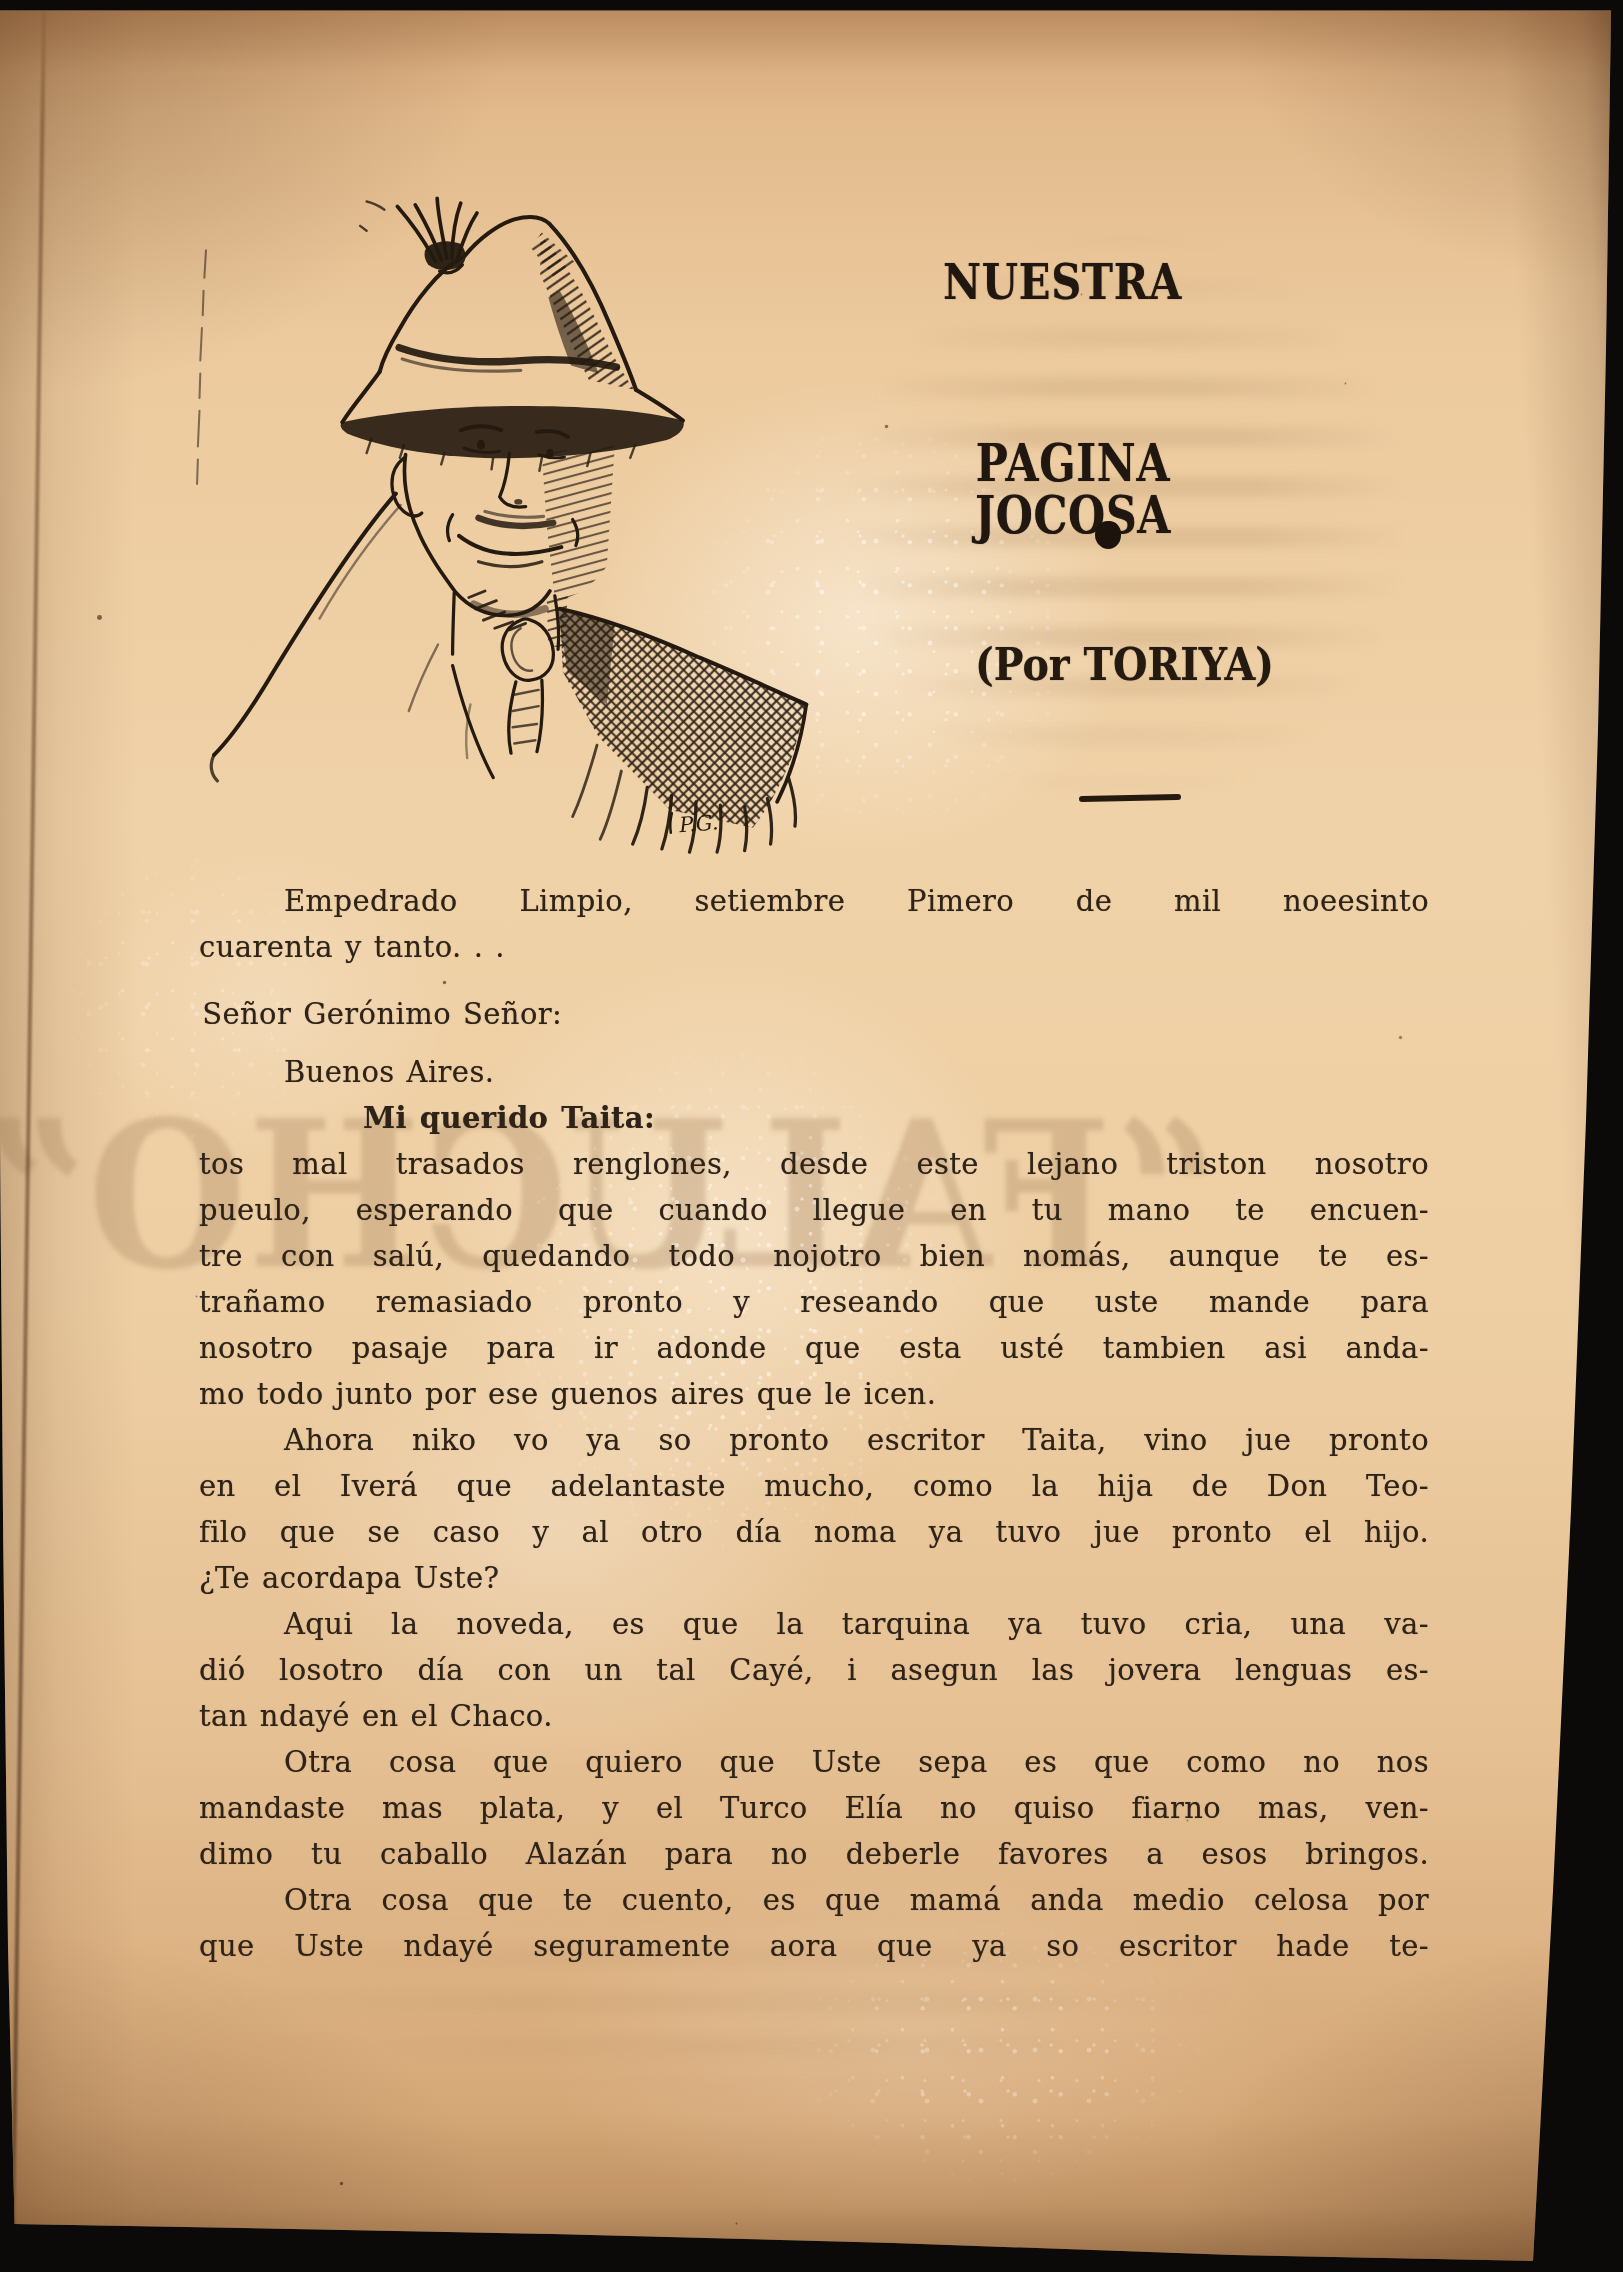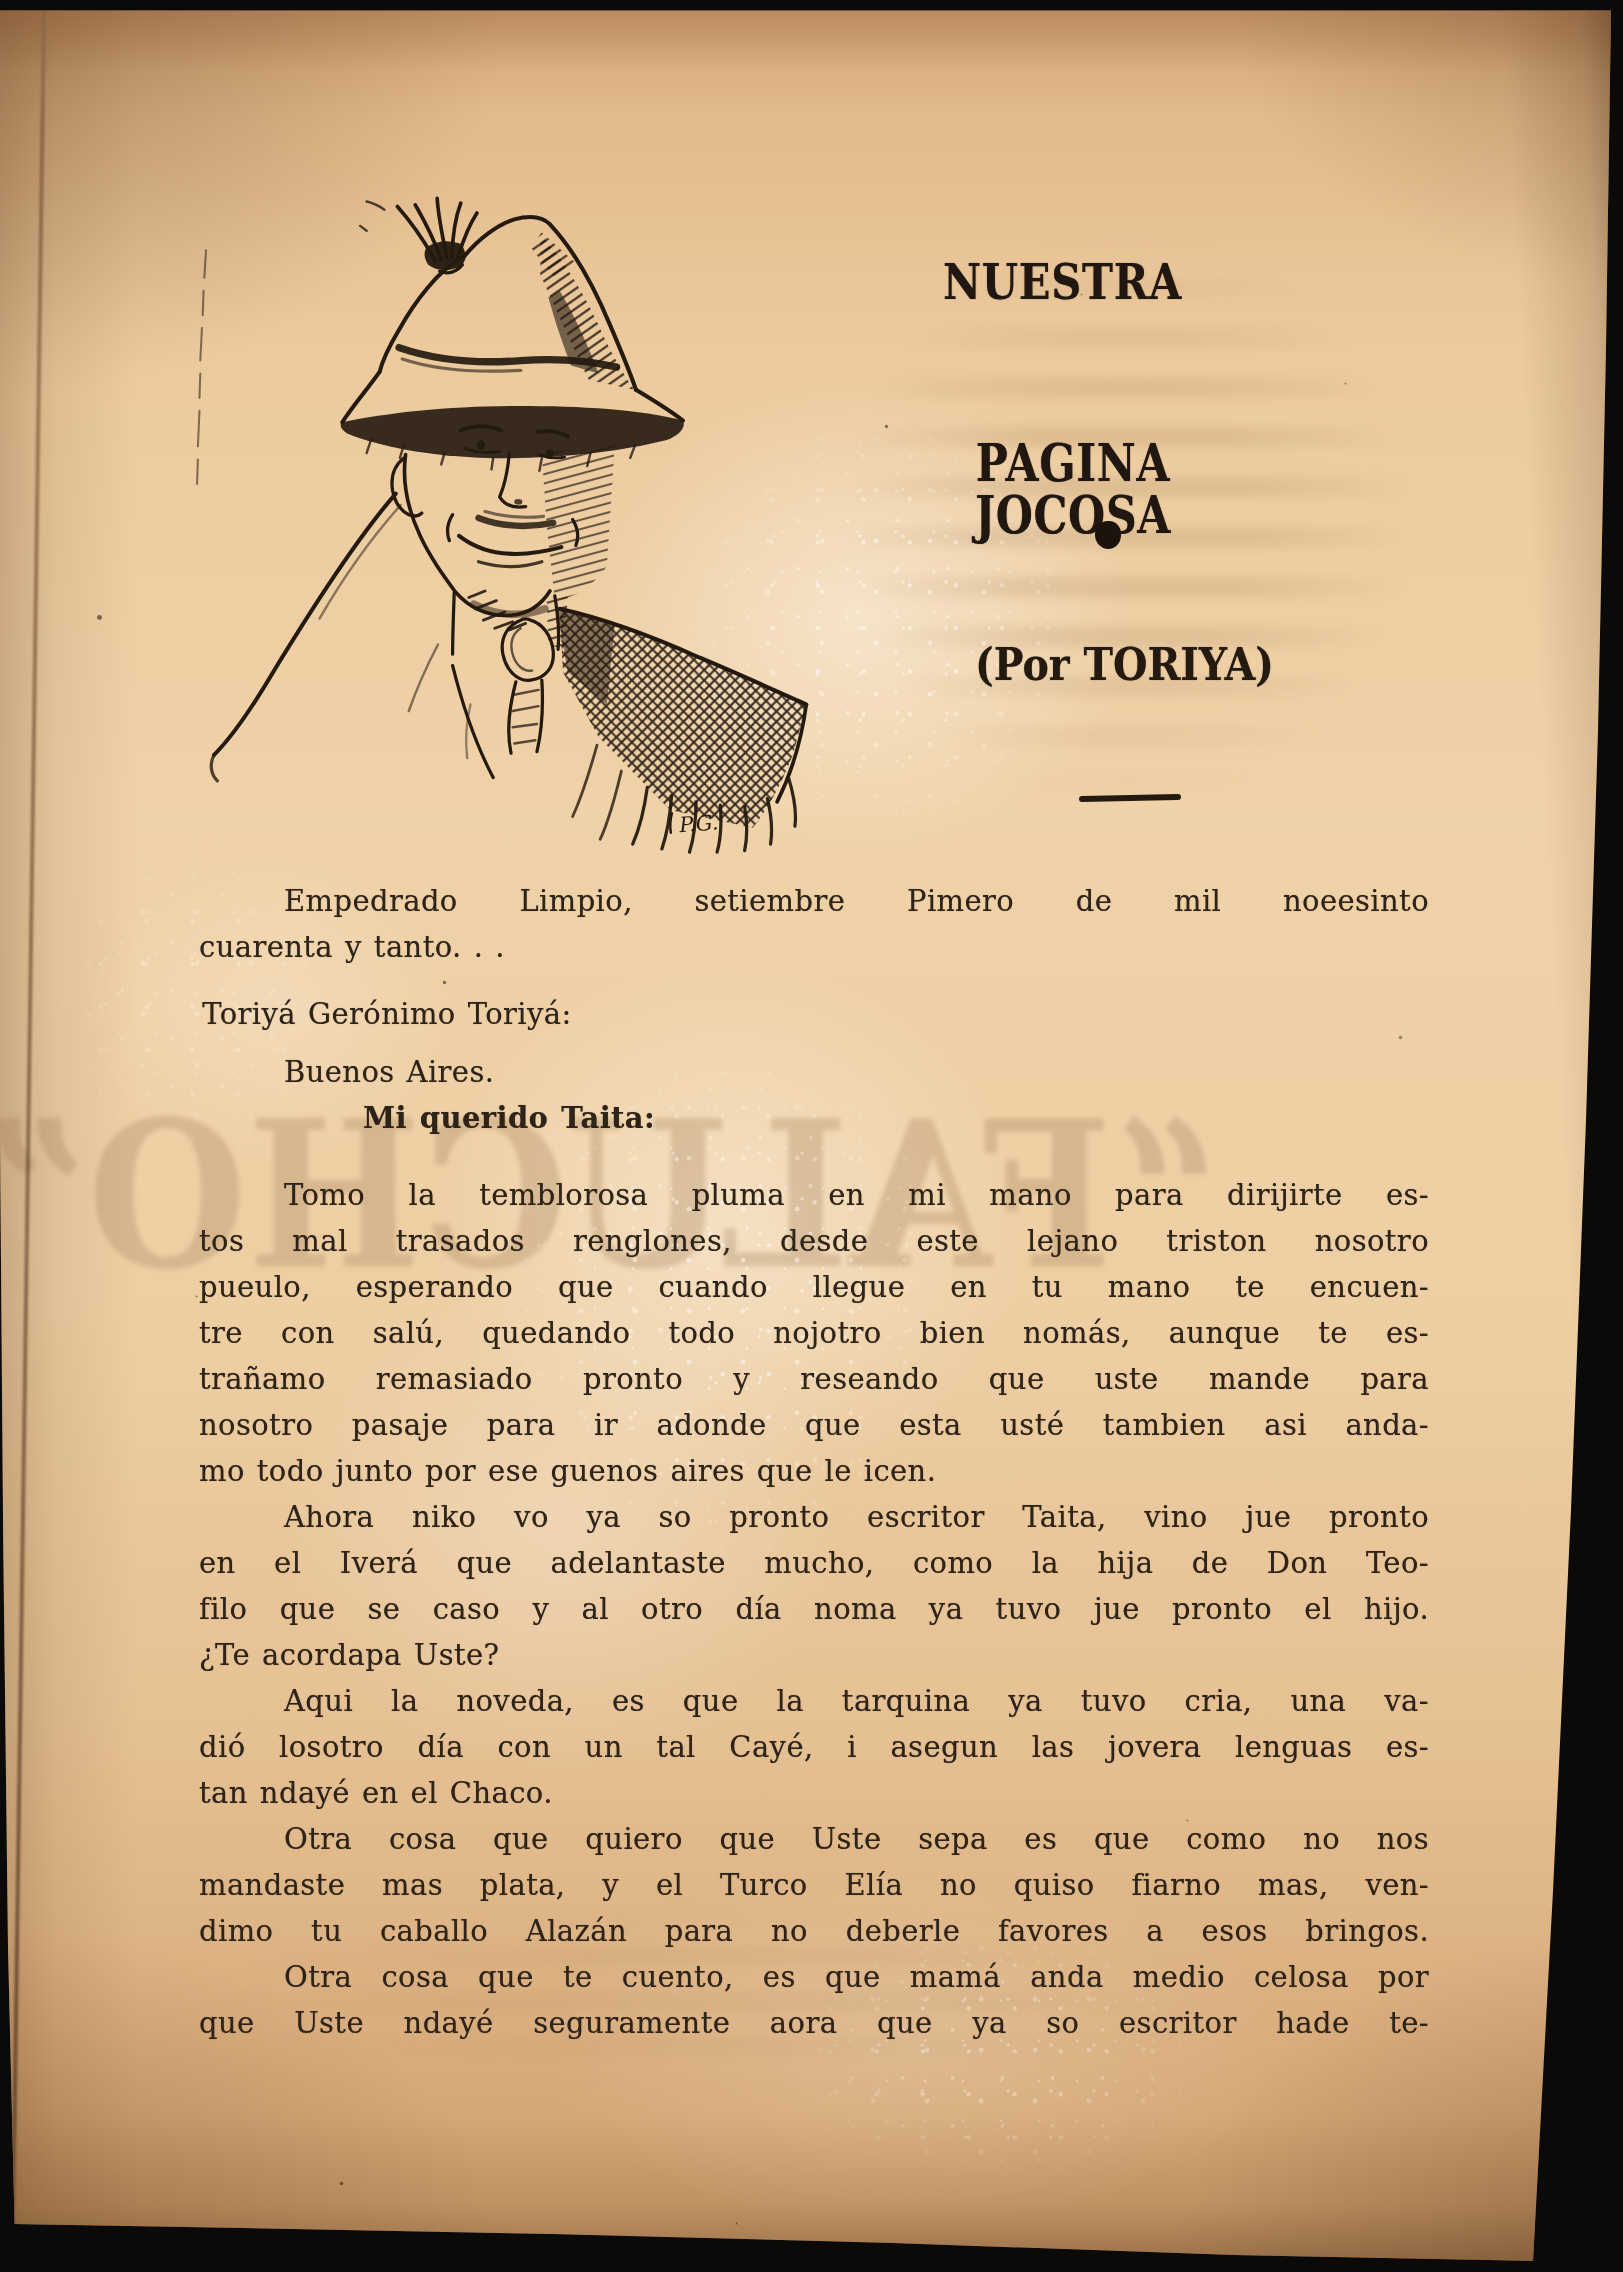--- a/index.html
+++ b/index.html
@@ -238,24 +238,23 @@
 
     <g transform="translate(590,798) rotate(-4)">
       <path d="M2,-24 q-4,12 -3,24" stroke-width="3"></path>
       <text x="10" y="0" font-size="26" font-style="italic" fill="#241a10" stroke="none" font-family="DejaVu Serif, Liberation Serif, serif">P.G.</text>
     </g>
   </svg>
 
   <div class="letter">
       <div class="line j" style="padding-left: 85px;">Empedrado Limpio, setiembre Pimero de mil noeesinto</div>
       <div class="line">cuarenta y tanto. . .</div>
-      <div class="line" style="padding-left: 3.2px; margin-top: 21px;">Toriyá Gerónimo Toriyá:</div>
+      <div class="line" style="padding-left: 3.2px; margin-top: 21px;">Señor Gerónimo Señor:</div>
       <div class="line" style="padding-left: 85px; margin-top: 12px;">Buenos Aires.</div>
       <div class="line" style="padding-left: 164px;  font-weight: bold;">Mi querido Taita:</div>
-      <div class="line j" style="padding-left: 85px; margin-top: 31px;">Tomo la temblorosa pluma en mi mano para dirijirte es-</div>
       <div class="line j">tos mal trasados renglones, desde este lejano triston nosotro</div>
       <div class="line j">pueulo, esperando que cuando llegue en tu mano te encuen-</div>
       <div class="line j">tre con salú, quedando todo nojotro bien nomás, aunque te es-</div>
       <div class="line j">trañamo remasiado pronto y reseando que uste mande para</div>
       <div class="line j">nosotro pasaje para ir adonde que esta usté tambien asi anda-</div>
       <div class="line">mo todo junto por ese guenos aires que le icen.</div>
       <div class="line j" style="padding-left: 85px;">Ahora niko vo ya so pronto escritor Taita, vino jue pronto</div>
       <div class="line j">en el Iverá que adelantaste mucho, como la hija de Don Teo-</div>
       <div class="line j">filo que se caso y al otro día noma ya tuvo jue pronto el hijo.</div>
       <div class="line">¿Te acordapa Uste?</div>

